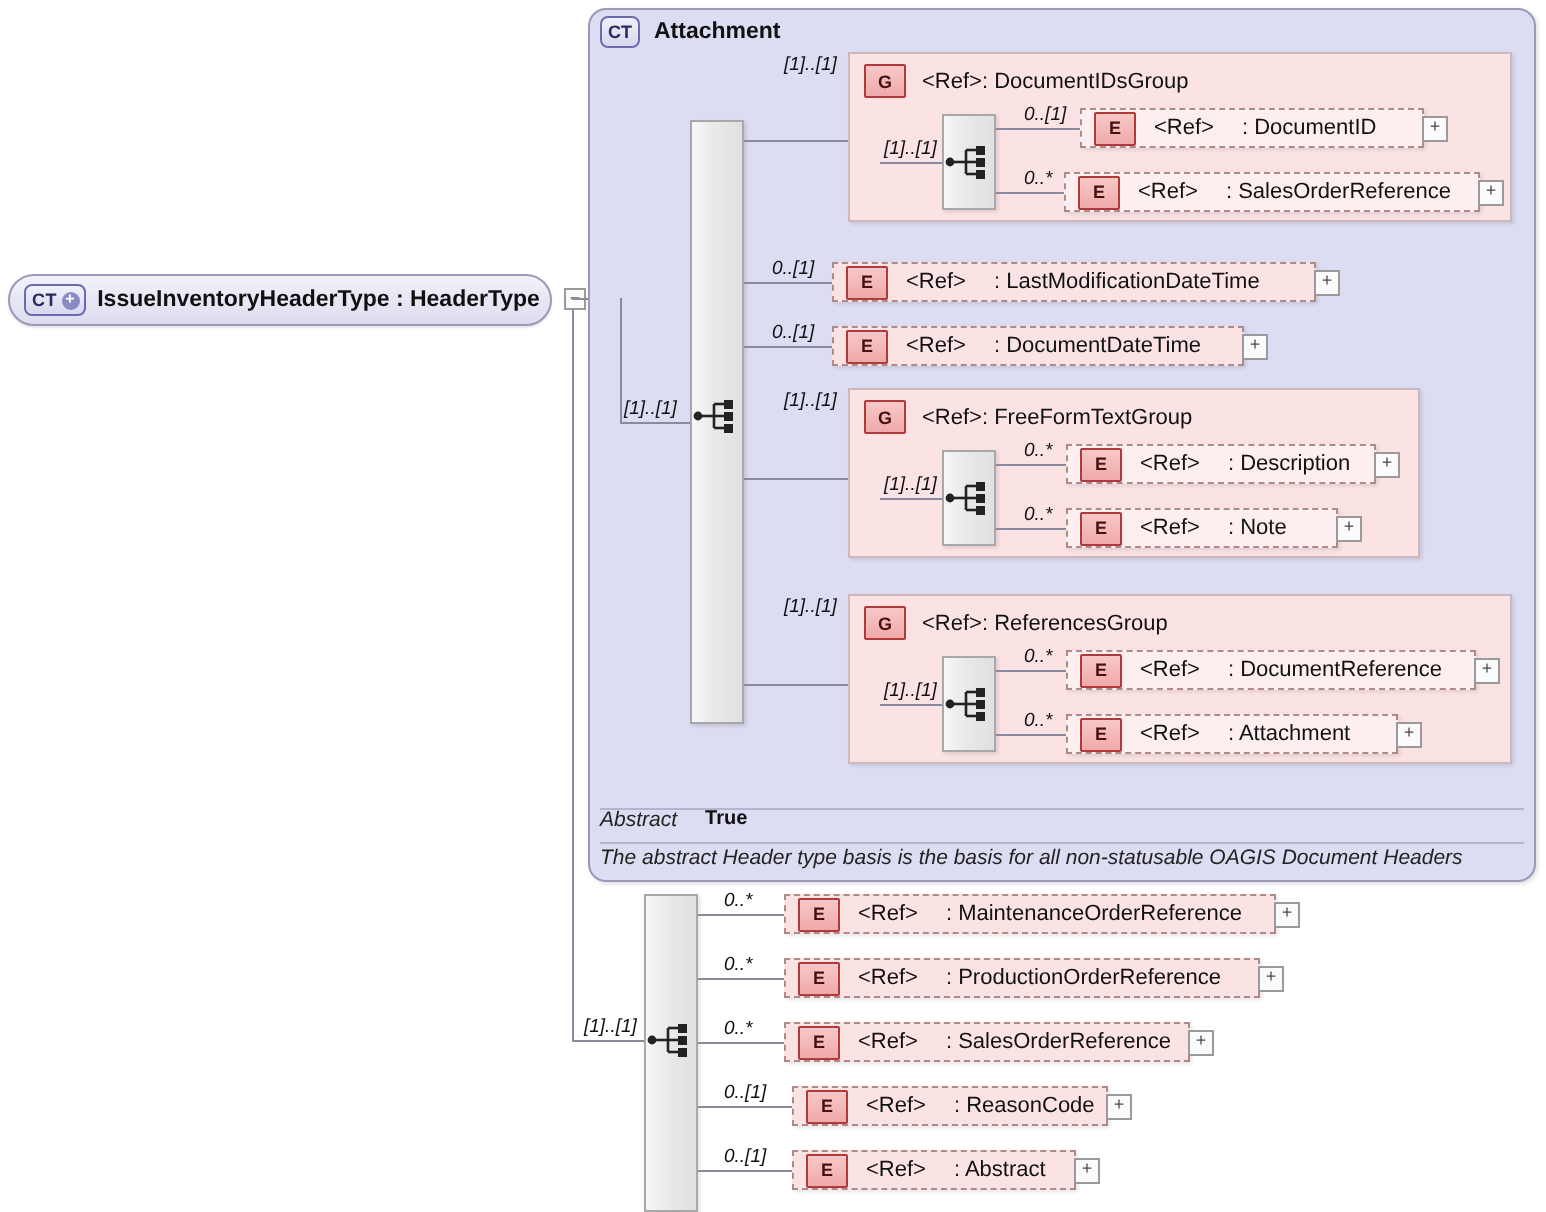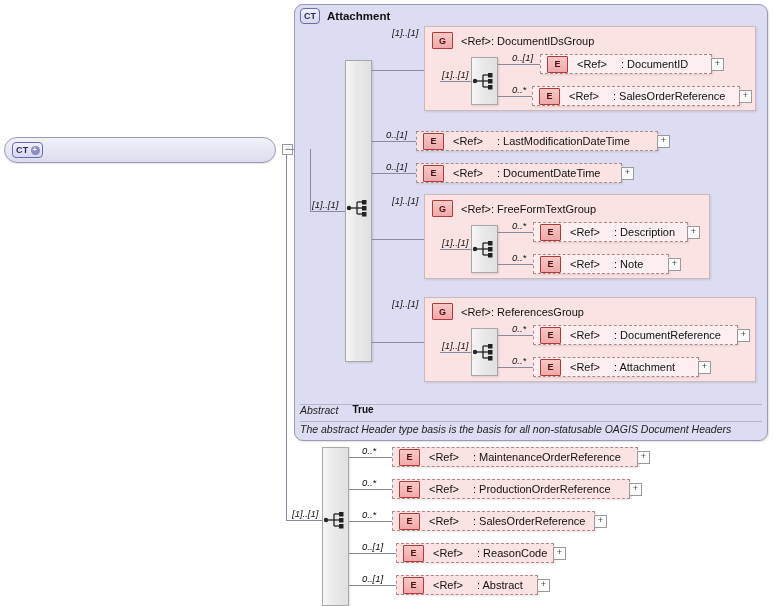--- a/index.html
+++ b/index.html
@@ -114,20 +114,21 @@
   }
 </style>
 </head>
 <body>
 
 <div class="abs root-node">
   <span class="ct-badge">
     <span>CT</span>
     <span class="ct-plus">+</span>
   </span>
+  <span class="root-label">IssueInventoryHeaderType : HeaderType</span>
 </div>
 <div class="abs expbox" style="left:282px;top:144px;">−</div>
 
 <div class="abs hline" style="left:293px;top:149px;width:17px;"></div>
 <div class="abs vline" style="left:286px;top:155px;height:365px;"></div>
 <div class="abs hline" style="left:286px;top:149px;width:8px;"></div>
 <div class="abs hline" style="left:286px;top:520px;width:36px;"></div>
 <div class="abs card" style="left:292px;top:508px;">[1]..[1]</div>
 
 <div class="abs ct-panel"></div>

